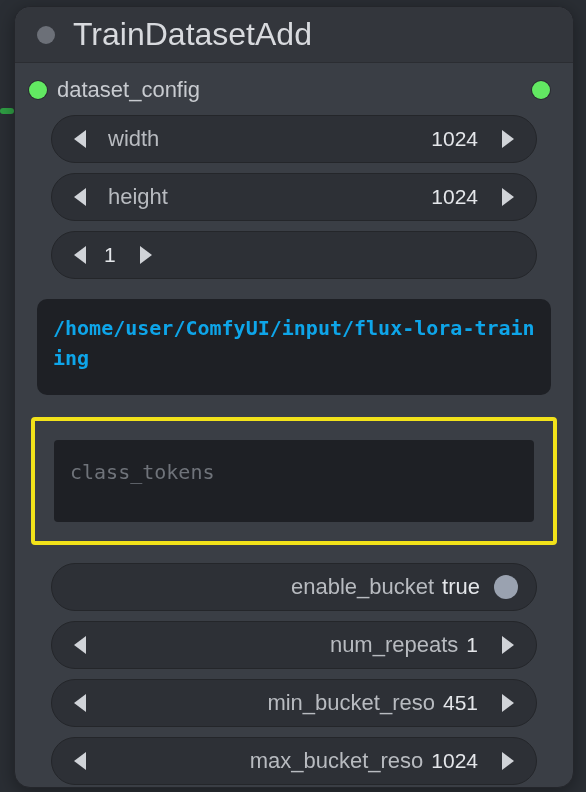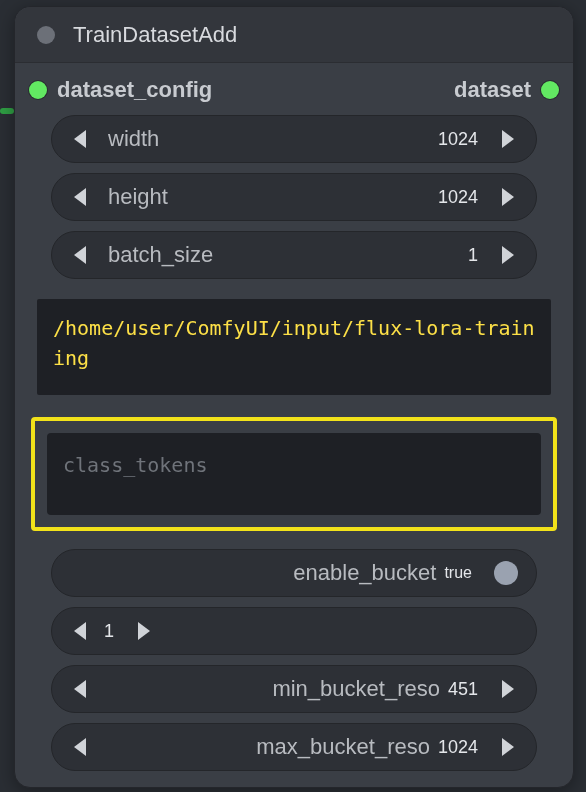--- a/index.html
+++ b/index.html
@@ -43,31 +43,30 @@
     padding: 0 22px;
     gap: 18px;
   }
   .header-dot {
     width: 18px;
     height: 18px;
     border-radius: 50%;
     background: #6c7078;
   }
   .header-title {
-    font-size: 22px;
+    font-size: 32px;
     color: #d8dade;
     font-weight: 400;
   }
   .slot-row {
     display: flex;
     justify-content: space-between;
     align-items: center;
-    padding: 14px 14px 10px 14px;
+    padding: 14px 23px 10px 14px;
     position: relative;
-    font-weight: bold;
   }
   .slot {
     display: flex;
     align-items: center;
     gap: 10px;
     font-size: 22px;
     color: #c8cbd0;
   }
   .slot.output {
     flex-direction: row-reverse;
@@ -105,60 +104,61 @@
     flex-shrink: 0;
   }
   .arrow-btn svg { display:block; }
   .widget-label {
     flex: 1;
     font-size: 22px;
     color: #b8bbc0;
     padding-left: 4px;
   }
   .widget-value {
-    font-size: 18px;
+    font-size: 21px;
     color: #e4e6ea;
     padding-right: 6px;
   }
   .widget.toggle {
     justify-content: flex-start;
     padding: 0 18px;
   }
   .widget.toggle .widget-label {
     padding-left: 6px;
   }
   .toggle-value {
-    font-size: 16px;
+    font-size: 22px;
     color: #e4e6ea;
-    margin-right: 14px;
+    margin-right: 6px;
   }
   .toggle-thumb {
     width: 24px;
     height: 24px;
     border-radius: 50%;
   }
   .toggle-thumb.on { background: #9aa2b0; }
   .toggle-thumb.off { background: #3c4047; border:1px solid #4a4e55; }
   .text-block {
     margin: 20px 22px 8px 22px;
     background: #1e2025;
-    border-radius: 2px;
+    border-radius: 10px;
     padding: 14px 16px 22px 16px;
     font-family: ui-monospace, "SFMono-Regular", Menlo, Consolas, monospace;
     font-size: 20px;
-    color: #fde047;
+    color: #0ea5e9;
     line-height: 1.5;
     word-break: break-all;
     min-height: 72px;
+    font-weight: bold;
   }
   .highlight-wrap {
     margin: 14px 16px 12px 16px;
     border: 4px solid #f2e21a;
     border-radius: 4px;
-    padding: 12px;
+    padding: 19px;
   }
   .class-tokens-box {
     background: #1e2025;
     border-radius: 4px;
     padding: 20px 16px 38px 16px;
     font-family: ui-monospace, "SFMono-Regular", Menlo, Consolas, monospace;
     font-size: 20px;
     color: #6f737a;
     min-height: 80px;
   }
@@ -182,21 +182,20 @@
     <div class="header-title">TrainDatasetAdd</div>
   </div>
 
   <div class="slot-row">
     <div class="slot input">
       <div class="slot-dot"></div>
       <span>dataset_config</span>
     </div>
     <div class="slot output">
       <div class="slot-dot"></div>
-      <span>dataset</span>
     </div>
   </div>
 
   <div class="widgets">
 
     <div class="widget">
       <div class="arrow-btn">
         <svg width="18" height="20" viewBox="0 0 18 20">
             <polygon points="14,1 14,19 2,10" fill="#d0d3d8"></polygon>
           </svg>
@@ -224,21 +223,20 @@
           </svg>
       </div>
     </div>
 
     <div class="widget">
       <div class="arrow-btn">
         <svg width="18" height="20" viewBox="0 0 18 20">
             <polygon points="14,1 14,19 2,10" fill="#d0d3d8"></polygon>
           </svg>
       </div>
-      <div class="widget-label">batch_size</div>
       <div class="widget-value">1</div>
       <div class="arrow-btn">
         <svg width="18" height="20" viewBox="0 0 18 20">
             <polygon points="4,1 4,19 16,10" fill="#d0d3d8"></polygon>
           </svg>
       </div>
     </div>
 
   </div>
 
@@ -258,20 +256,21 @@
       <div class="toggle-thumb on"></div>
     </div>
 
 
     <div class="widget">
       <div class="arrow-btn">
         <svg width="18" height="20" viewBox="0 0 18 20">
             <polygon points="14,1 14,19 2,10" fill="#d0d3d8"></polygon>
           </svg>
       </div>
+      <div class="widget-label">num_repeats</div>
       <div class="widget-value">1</div>
       <div class="arrow-btn">
         <svg width="18" height="20" viewBox="0 0 18 20">
             <polygon points="4,1 4,19 16,10" fill="#d0d3d8"></polygon>
           </svg>
       </div>
     </div>
 
     <div class="widget">
       <div class="arrow-btn">

